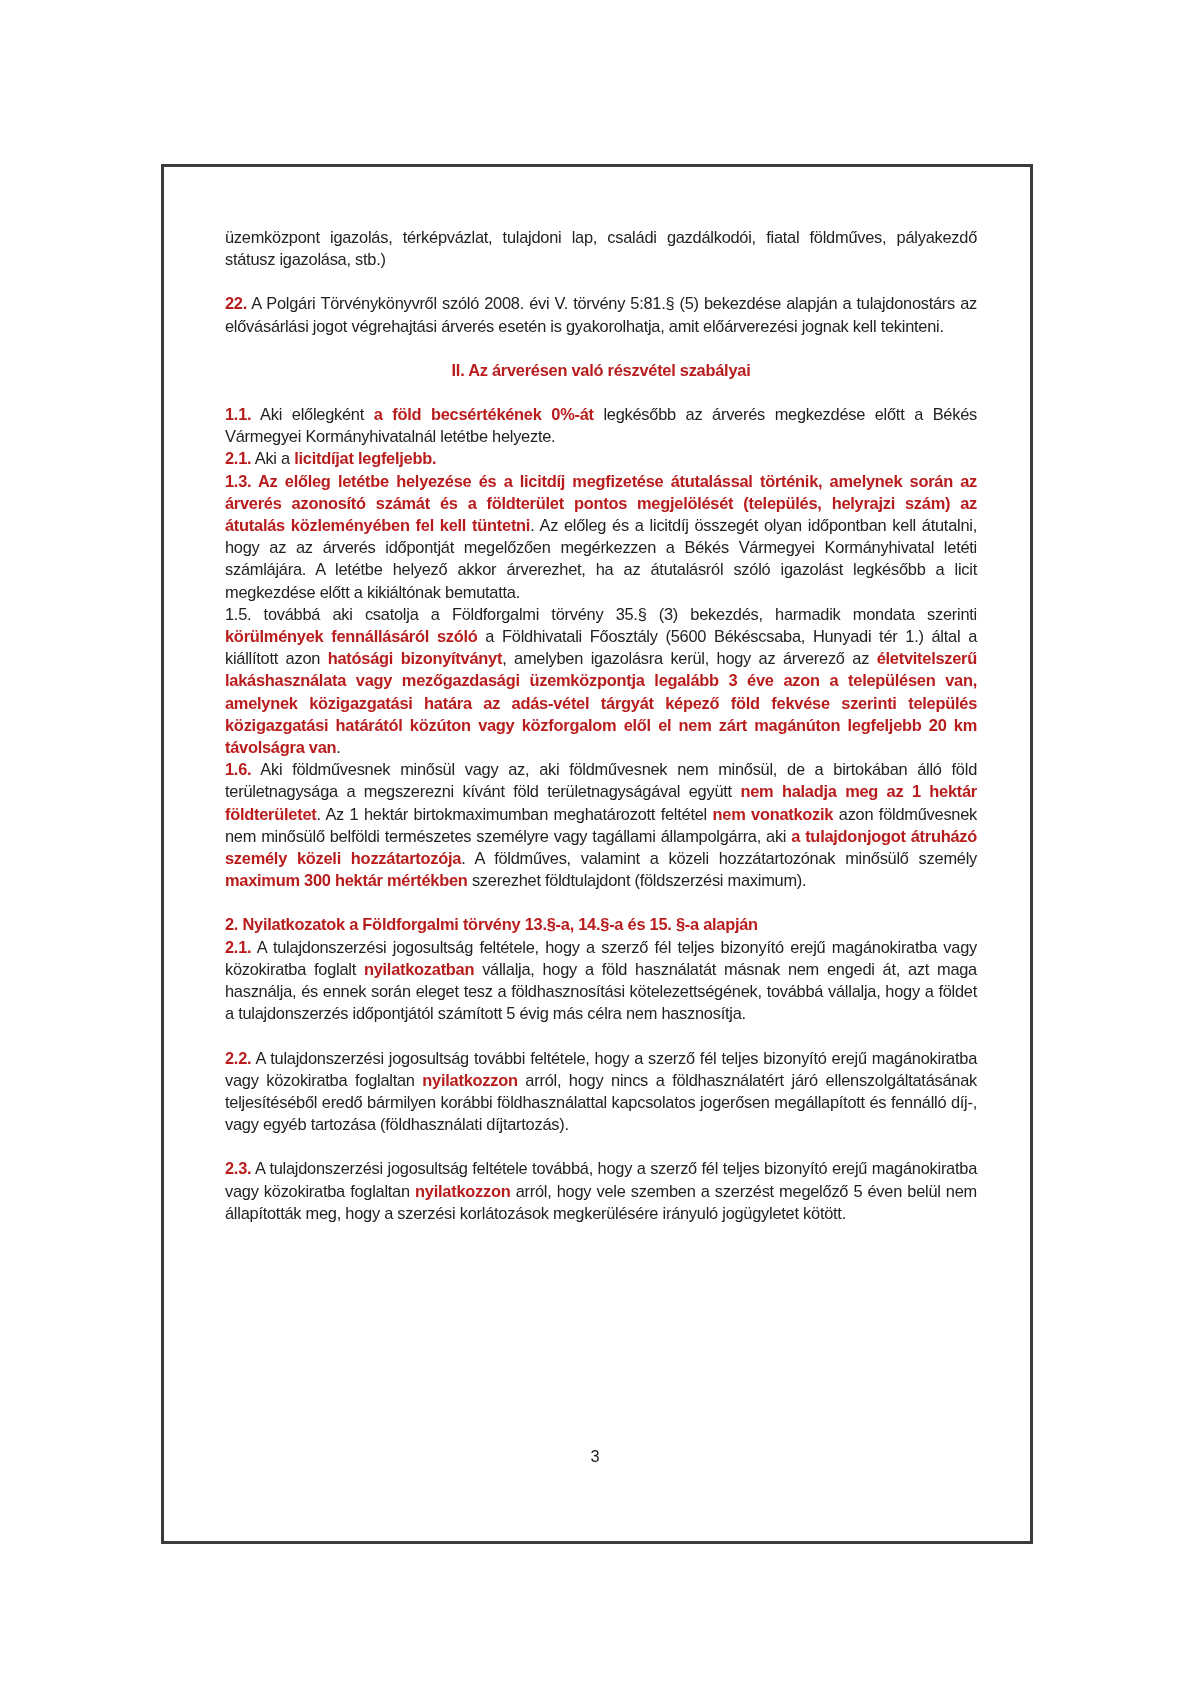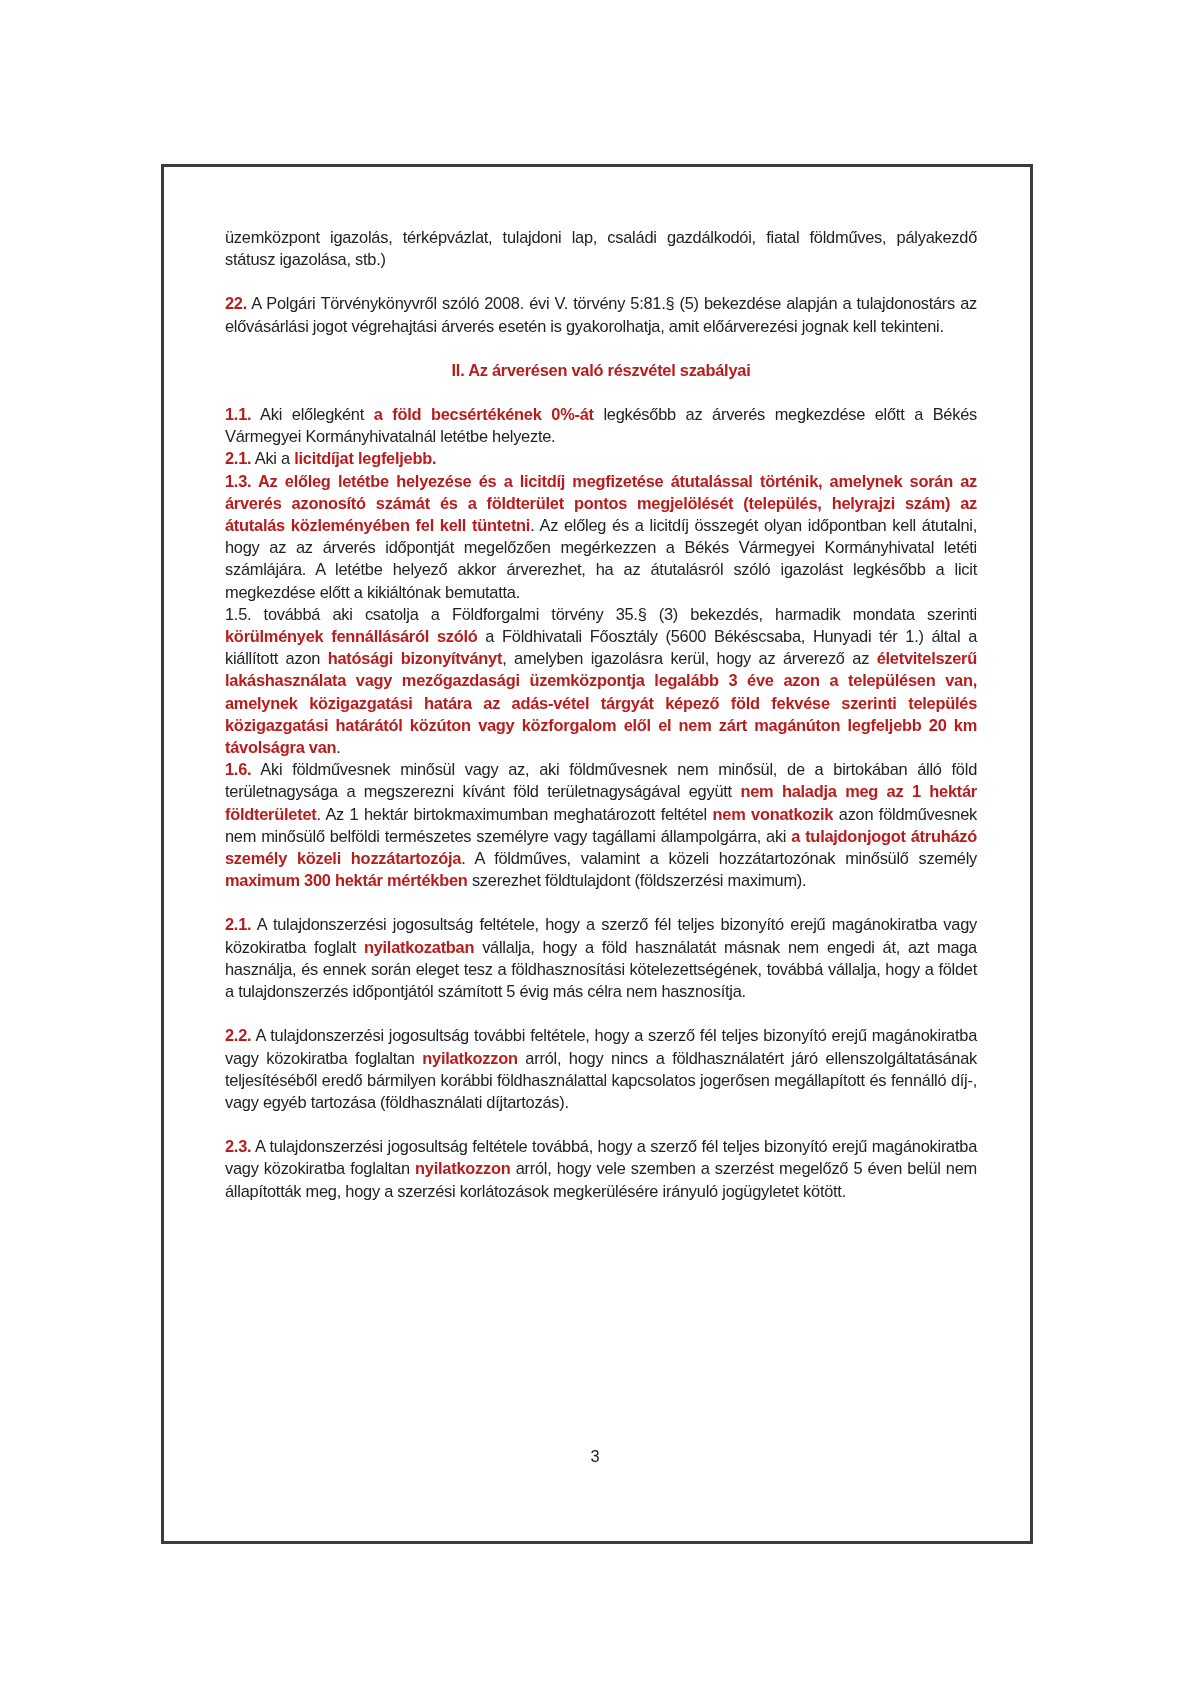--- a/index.html
+++ b/index.html
@@ -59,20 +59,21 @@
 
   <p class="j"><b>1.3.</b><b> Az előleg letétbe helyezése és a licitdíj megfizetése átutalással történik, amelynek során az árverés azonosító számát és a földterület pontos megjelölését (település, helyrajzi szám) az átutalás közleményében fel kell tüntetni</b><span>. Az előleg és a licitdíj összegét olyan időpontban kell átutalni, hogy az az árverés időpontját megelőzően megérkezzen a Békés Vármegyei Kormányhivatal letéti számlájára. A letétbe helyező akkor árverezhet, ha az átutalásról szóló igazolást legkésőbb a licit megkezdése előtt a kikiáltónak bemutatta.</span></p>
 
 
   <p class="j"><span>1.5. továbbá aki csatolja a Földforgalmi törvény 35.§ (3) bekezdés, harmadik mondata szerinti </span><b>körülmények fennállásáról szóló</b><span> a Földhivatali Főosztály (5600 Békéscsaba, Hunyadi tér 1.) által a kiállított azon </span><b>hatósági bizonyítványt</b><span>, amelyben igazolásra kerül, hogy az árverező az </span><b>életvitelszerű lakáshasználata vagy mezőgazdasági üzemközpontja legalább 3 éve azon a településen van, amelynek közigazgatási határa az adás-vétel tárgyát képező föld fekvése szerinti település közigazgatási határától közúton vagy közforgalom elől el nem zárt magánúton legfeljebb 20 km távolságra van</b><span>.</span></p>
 
   <p class="j"><b>1.6.</b><span> Aki földművesnek minősül vagy az, aki földművesnek nem minősül, de a birtokában álló föld területnagysága a megszerezni kívánt föld területnagyságával együtt </span><b>nem haladja meg az 1 hektár földterületet</b><span>. Az 1 hektár birtokmaximumban meghatározott feltétel </span><b>nem vonatkozik</b><span> azon földművesnek nem minősülő belföldi természetes személyre vagy tagállami állampolgárra, aki </span><b>a tulajdonjogot átruházó személy közeli hozzátartozója</b><span>. A földműves, valamint a közeli hozzátartozónak minősülő személy </span><b>maximum 300 hektár mértékben</b><span> szerezhet földtulajdont (földszerzési maximum).</span></p>
 
   <div class="gap"></div>
 
+  <p><b>2. Nyilatkozatok a Földforgalmi törvény 13.§-a, 14.§-a és 15. §-a alapján</b></p>
 
   <p class="j"><b>2.1.</b><span> A tulajdonszerzési jogosultság feltétele, hogy a szerző fél teljes bizonyító erejű magánokiratba vagy közokiratba foglalt </span><b>nyilatkozatban</b><span> vállalja, hogy a föld használatát másnak nem engedi át, azt maga használja, és ennek során eleget tesz a földhasznosítási kötelezettségének, továbbá vállalja, hogy a földet a tulajdonszerzés időpontjától számított 5 évig más célra nem hasznosítja.</span></p>
 
   <div class="gap"></div>
 
   <p class="j"><b>2.2.</b><span> A tulajdonszerzési jogosultság további feltétele, hogy a szerző fél teljes bizonyító erejű magánokiratba vagy közokiratba foglaltan </span><b>nyilatkozzon</b><span> arról, hogy nincs a földhasználatért járó ellenszolgáltatásának teljesítéséből eredő bármilyen korábbi földhasználattal kapcsolatos jogerősen megállapított és fennálló díj-, vagy egyéb tartozása (földhasználati díjtartozás).</span></p>
 
   <div class="gap"></div>
 
   <p class="j"><b>2.3.</b><span> A tulajdonszerzési jogosultság feltétele továbbá, hogy a szerző fél teljes bizonyító erejű magánokiratba vagy közokiratba foglaltan </span><b>nyilatkozzon</b><span> arról, hogy vele szemben a szerzést megelőző 5 éven belül nem állapították meg, hogy a szerzési korlátozások megkerülésére irányuló jogügyletet kötött.</span></p>

